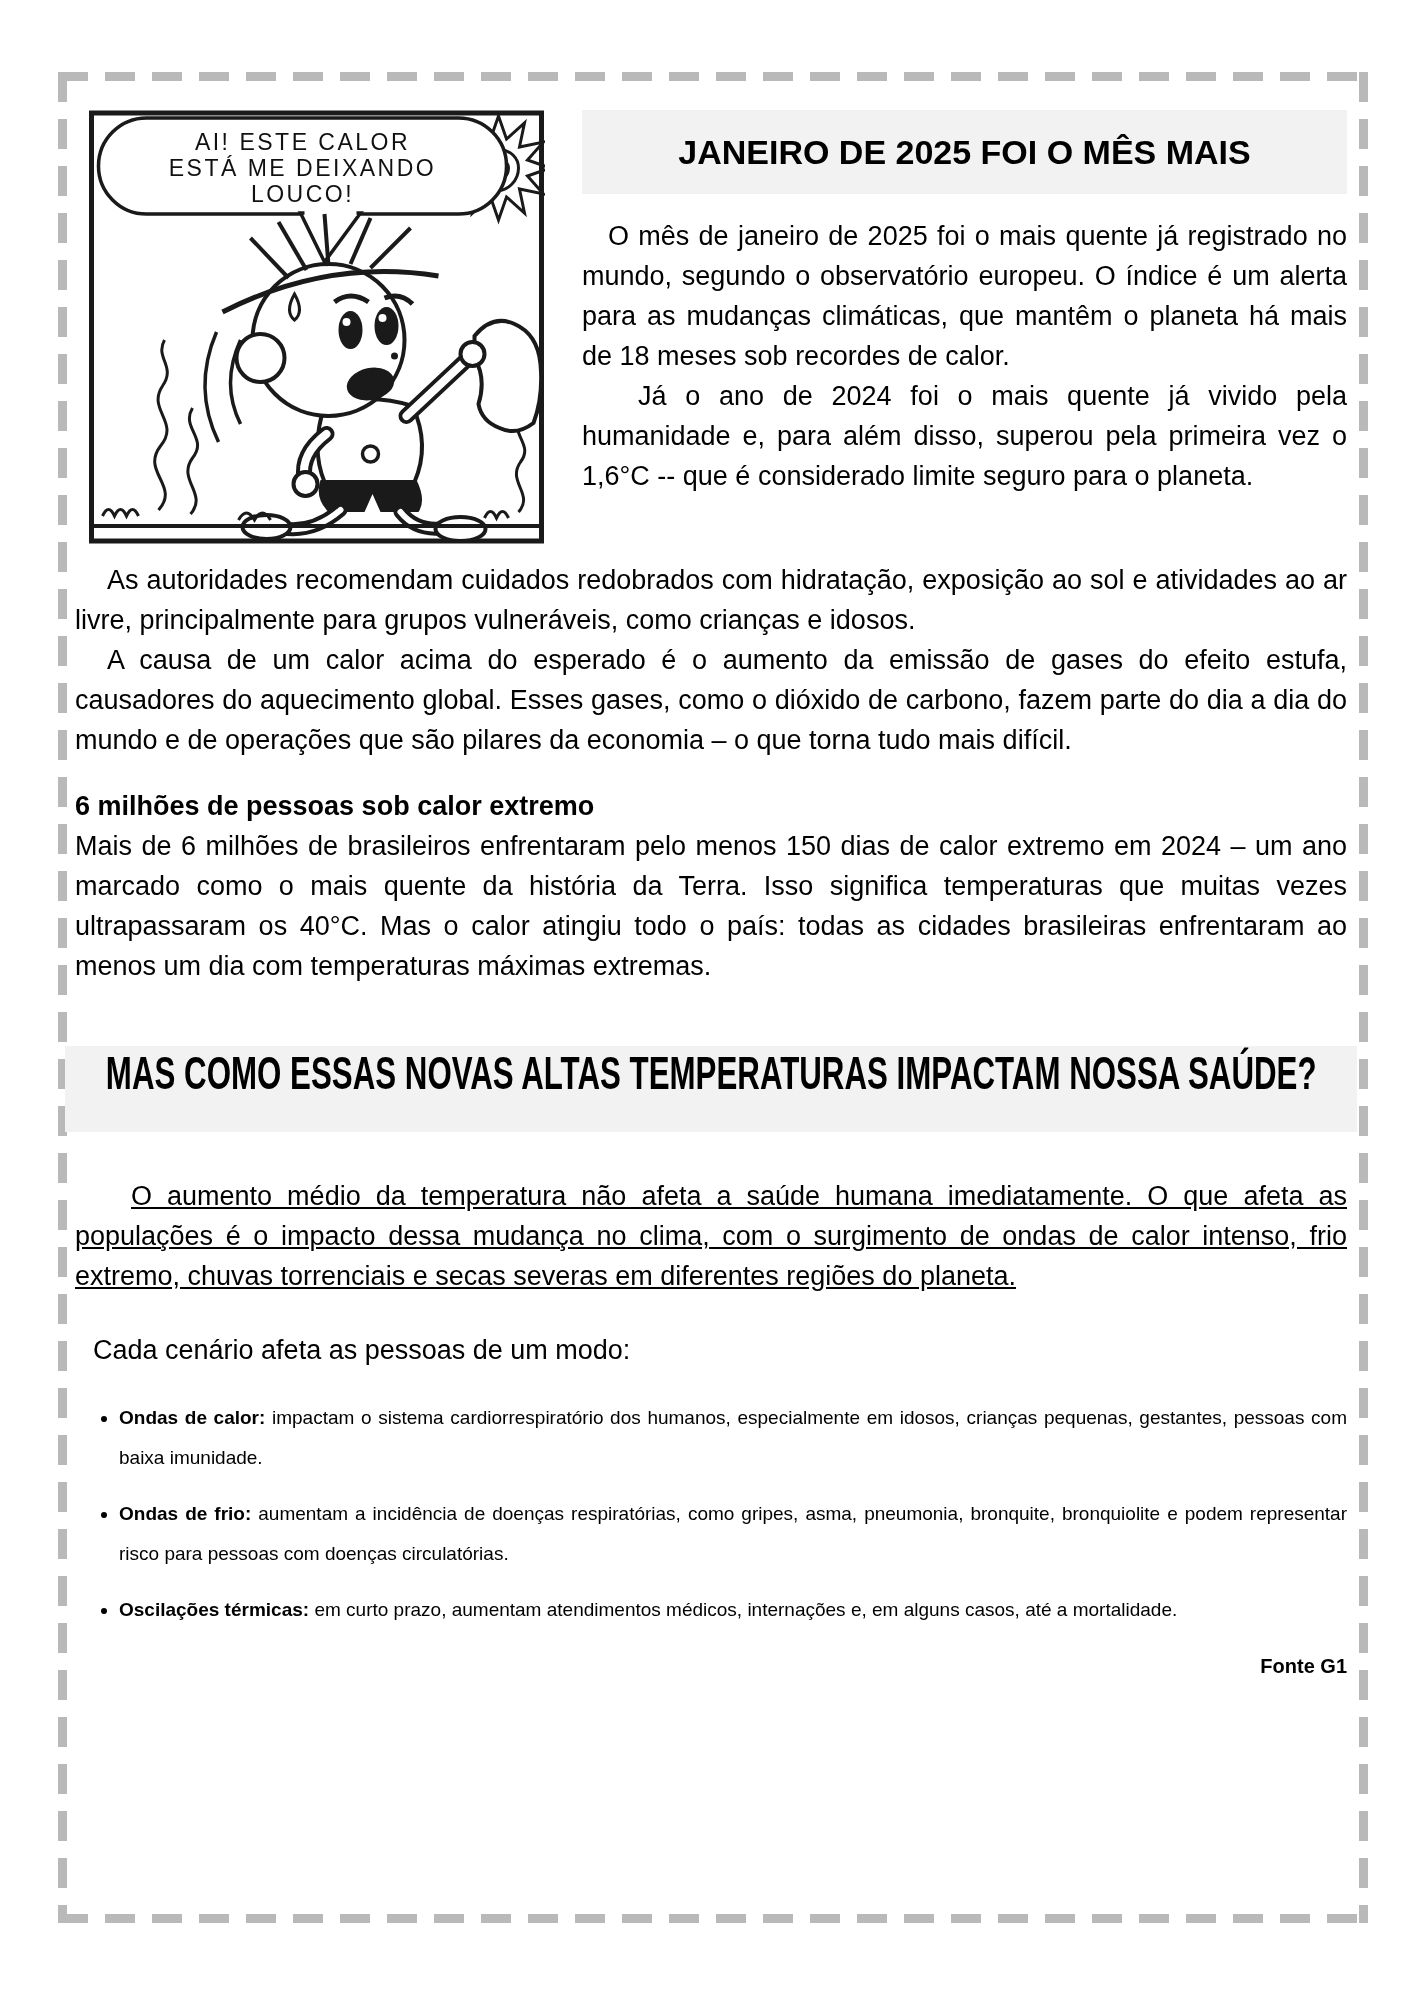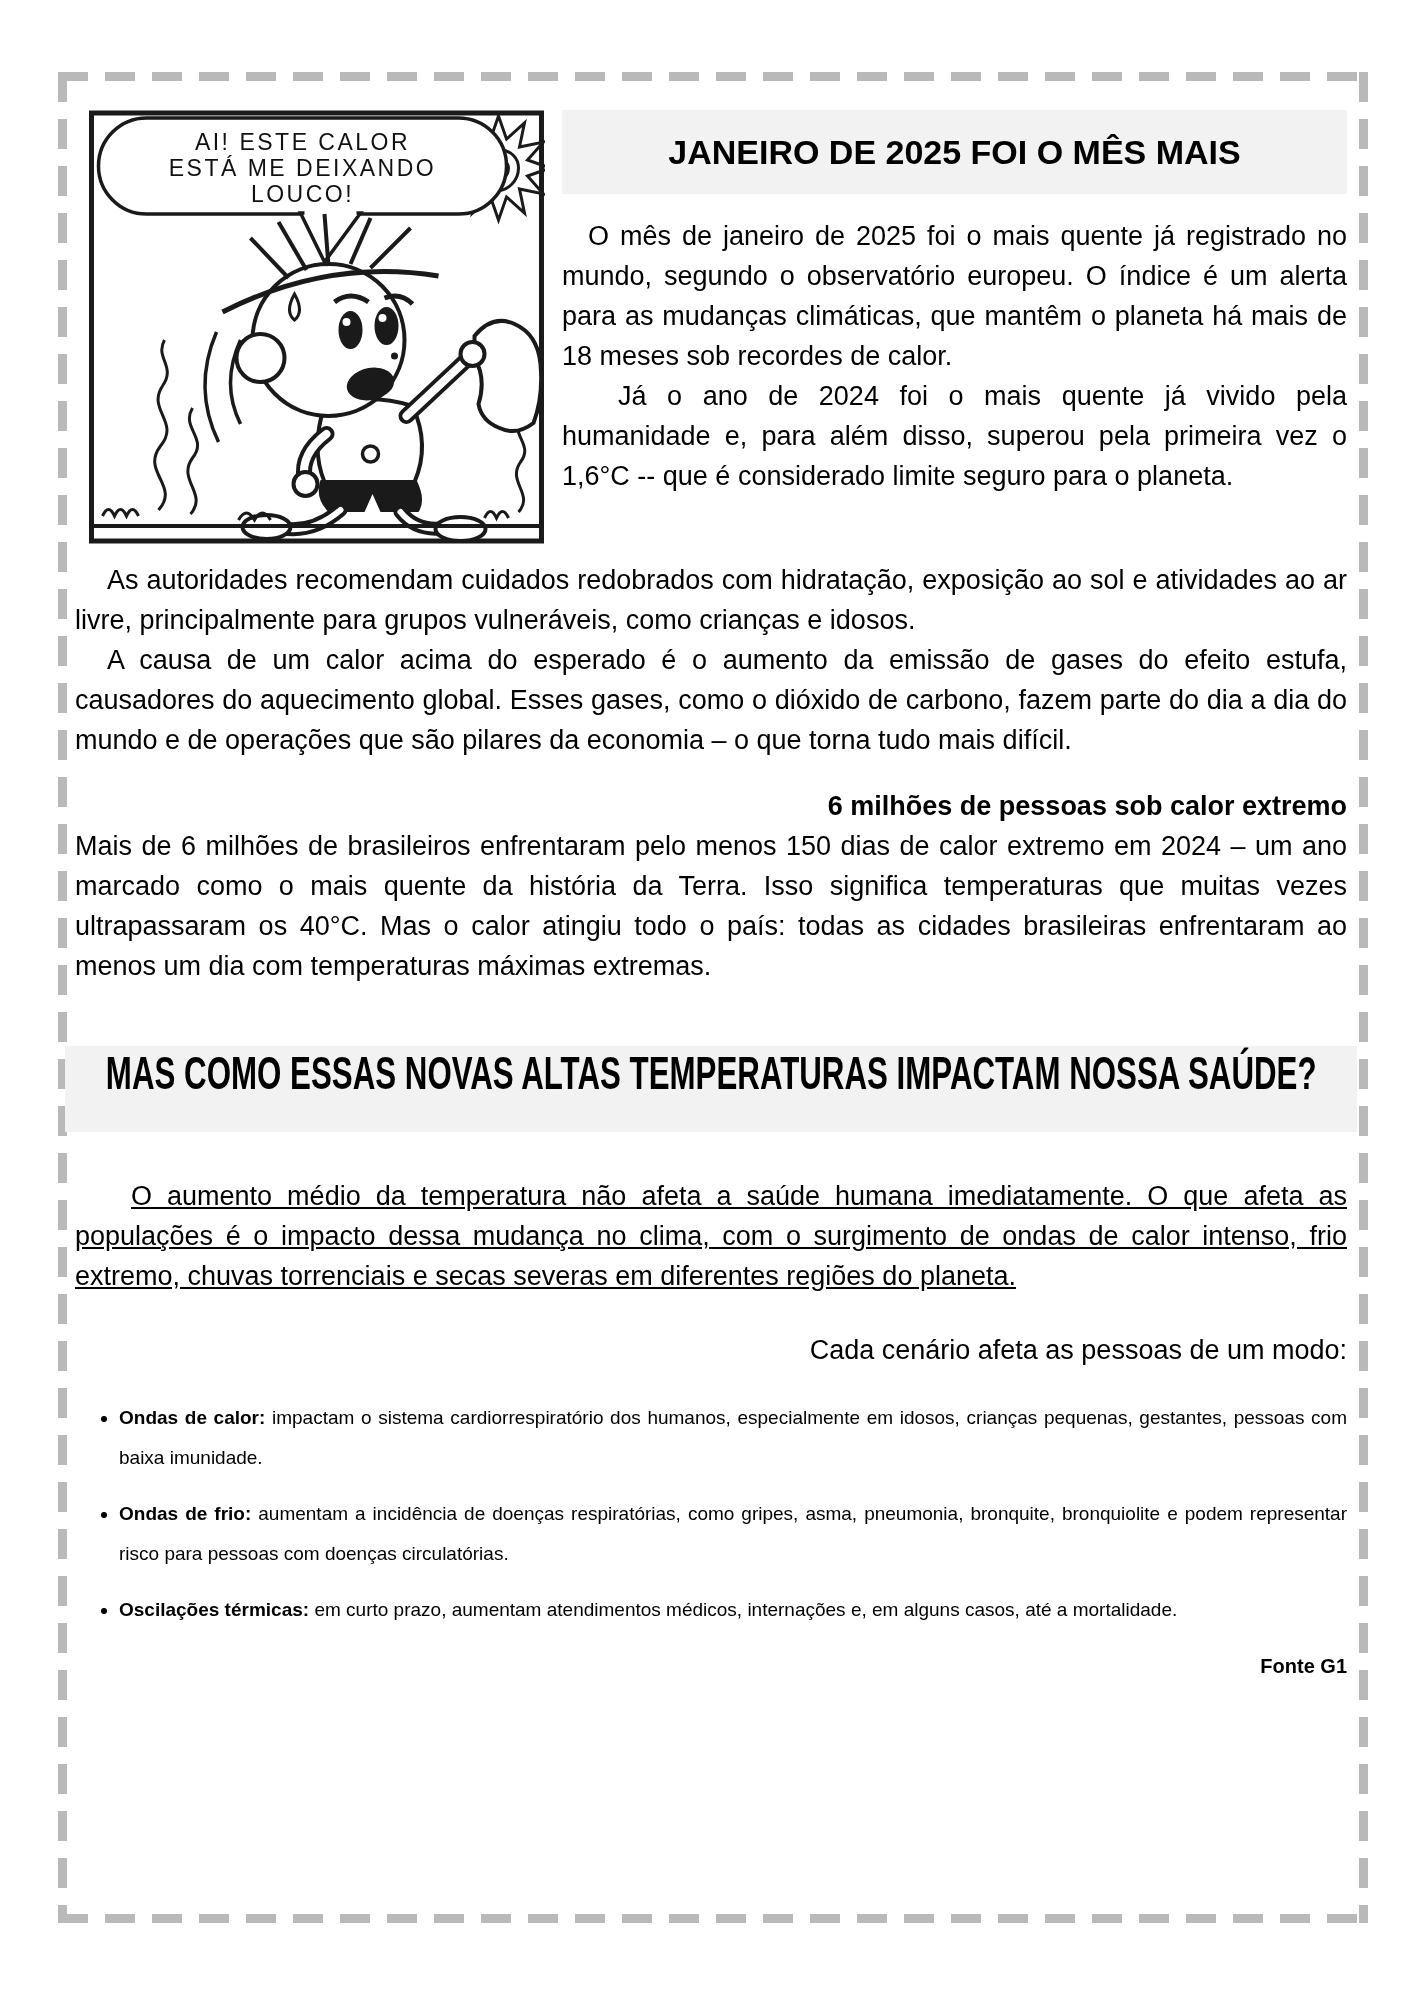--- a/index.html
+++ b/index.html
@@ -8,23 +8,23 @@
   .sheet{position:absolute;left:58px;top:72px;width:1310px;height:1851px;
     background-image:
       repeating-linear-gradient(90deg,#b9b9b9 0 30px,transparent 30px 47px),
       repeating-linear-gradient(90deg,#b9b9b9 0 30px,transparent 30px 47px),
       repeating-linear-gradient(180deg,#b9b9b9 0 30px,transparent 30px 47px),
       repeating-linear-gradient(180deg,#b9b9b9 0 30px,transparent 30px 47px);
     background-size:100% 9px,100% 9px,9px 100%,9px 100%;
     background-position:0 0,0 100%,0 0,100% 0;
     background-repeat:no-repeat;}
   .content{position:absolute;left:17px;top:0;width:1272px;}
-  p{margin:0;font-size:27px;line-height:40px;text-align:right;}
+  p{margin:0;font-size:27px;line-height:40px;}
   .justify{text-align:justify;}
-  .top-row{margin-top:38px;display:flex;align-items:flex-start;}
+  .top-row{margin-top:38px;display:flex;align-items:flex-start;gap:20px;}
   .comic-panel{width:457px;height:434px;margin-left:13px;flex:none;}
   .intro-col{margin-left:17px;flex:1;}
   .title-block{background:#f2f2f2;padding:15px 10px 14px;text-align:center;
     font-weight:bold;font-size:34px;line-height:55px;}
   .indent-sm{text-indent:26px;}
   .indent-md{text-indent:32px;}
   .indent-lg{text-indent:56px;}
   .intro-p1{margin-top:22px;}
   .body-p1{margin-top:16px;}
   .sub-heading{margin-top:26px;font-size:27px;line-height:40px;font-weight:bold;}

